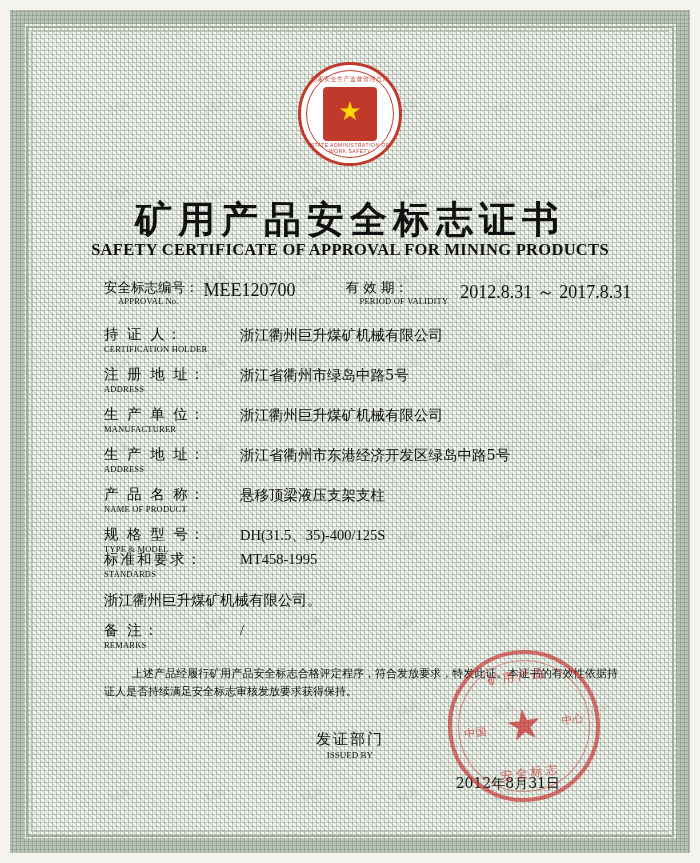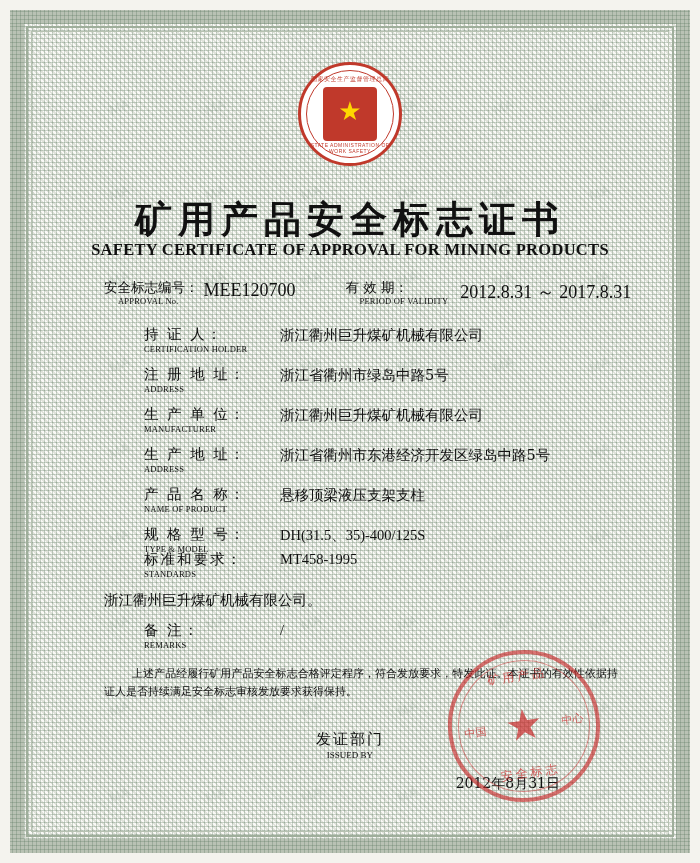--- a/index.html
+++ b/index.html
@@ -194,21 +194,20 @@
     right: 34px;
   }
   .row {
     display: flex;
     align-items: flex-start;
     margin-bottom: 11px;
   }
   .row .lbl {
     width: 136px;
     flex: 0 0 136px;
-    padding-left: 40px;
   }
   .row .lbl .cn {
     display: block;
     font-family: "DejaVu Serif", serif;
     font-size: 14.5px;
     letter-spacing: 2px;
     color: #111;
   }
   .row .lbl .en {
     display: block;

